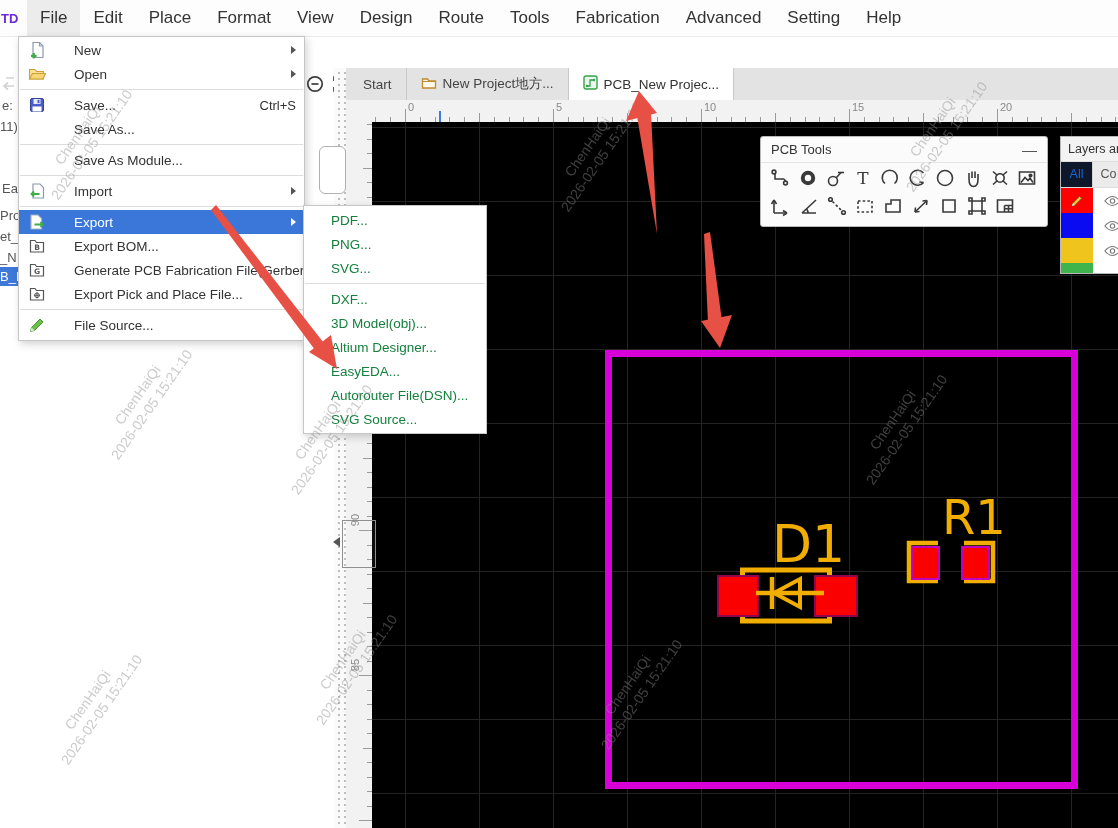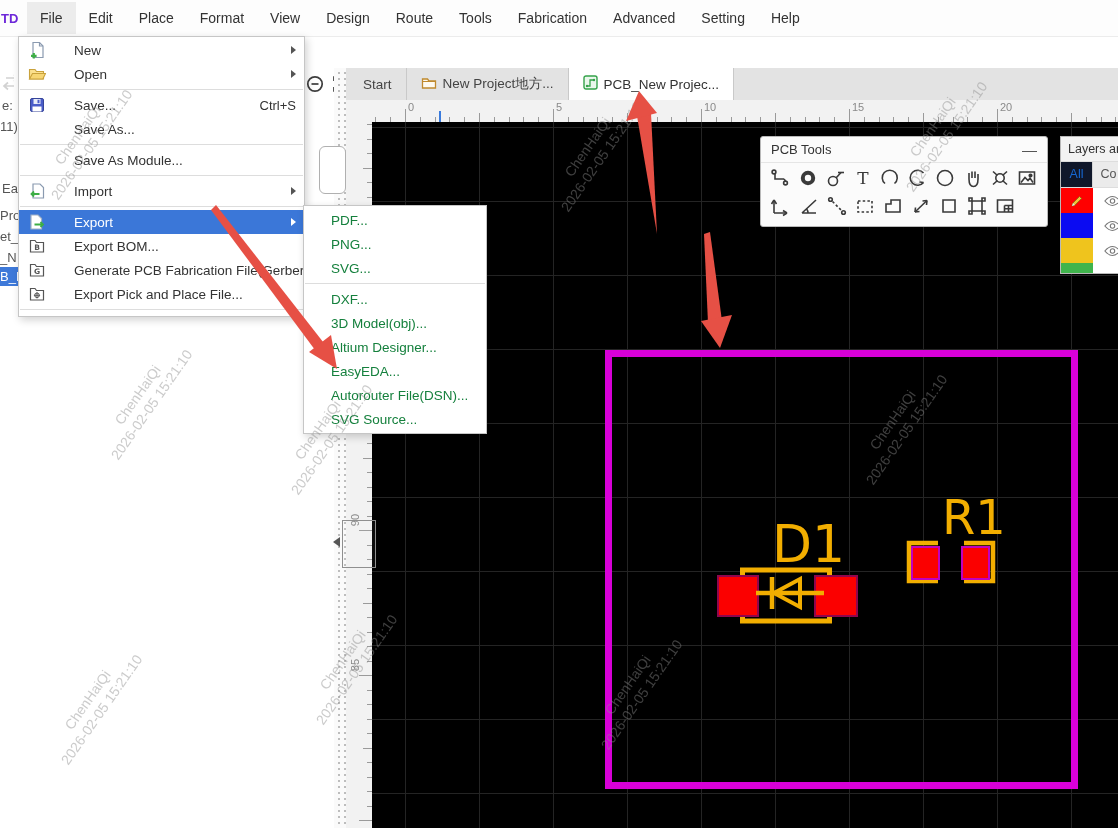--- a/index.html
+++ b/index.html
@@ -2,21 +2,21 @@
 <html><head>
 <meta charset="utf-8">
 <style>
   html,body{margin:0;padding:0;}
   #app{position:relative;width:1118px;height:828px;background:#fff;overflow:hidden;
        font-family:"Liberation Sans",sans-serif;color:#333;}
   .abs{position:absolute;}
   
   .menubar{left:0;top:0;width:1118px;height:36px;background:#fdfdfd;display:flex;align-items:center;border-bottom:1px solid #ececec;}
   .logo-frag{width:26px;color:#6d28d9;font-weight:bold;font-size:13px;padding-left:1px;}
-  .mb-item{padding:8px 13px;font-size:14px;color:#333;cursor:default;}
+  .mb-item{padding:8px 13px;font-size:17px;color:#333;cursor:default;}
   .mb-item.open{background:#ececec;}
   
   .toolbar{left:0;top:36px;width:1118px;height:32px;background:#fff;border-bottom:2px solid #ef4444;display:flex;align-items:center;margin-top:32px;}
   .tb-ico{width:26px;height:24px;display:flex;align-items:center;justify-content:center;flex:0 0 auto;}
   .tb-sep{width:1px;height:20px;background:#d8d8d8;margin:0 6px;flex:0 0 auto;}
   .tb-txt{font-size:14.5px;color:#333;padding:0 7px;}
   .drc{font-size:11.5px;font-weight:bold;color:#222;letter-spacing:.5px;padding:0 6px;}
   
   .tabbar{left:334px;top:68px;width:784px;height:32px;background:#e3e3e3;border-bottom:1px solid #d0d0d0;display:flex;}
   .tab{display:flex;align-items:center;gap:6px;padding:0 14px;font-size:13.5px;color:#444;border-right:1px solid #c9c9c9;}
@@ -693,20 +693,29 @@
       <span class="mi-icon">
           <svg width="18" height="18" viewBox="0 0 18 18">
             <path d="M2.5,3.5 H7 L8.5,5.5 H15.5 V15 H2.5 Z" stroke="#555" stroke-width="1.2" fill="none"></path>
             <circle cx="9" cy="10.3" r="2.3" stroke="#555" stroke-width="1" fill="none"></circle>
             <path d="M9,7.2 V13.4 M5.9,10.3 H12.1" stroke="#555" stroke-width="1"></path>
           </svg>
         </span>
       <span class="mi-label">Export Pick and Place File...</span>
     </div>
     <div class="menu-sep"></div>
+    <div class="menu-row">
+      <span class="mi-icon">
+          <svg width="18" height="18" viewBox="0 0 18 18">
+            <path d="M2.5,15.5 L3.5,11.5 L12,3 L15,6 L6.5,14.5 L2.5,15.5 Z" fill="#6cc04a" stroke="#4a9a33" stroke-width="1"></path>
+            <path d="M2.5,15.5 L3.5,11.5 L6.5,14.5 Z" fill="#e6e6e6"></path>
+          </svg>
+        </span>
+      <span class="mi-label">File Source...</span>
+    </div>
   </div>
 
   <div class="abs dropmenu submenu">
     <div class="sub-row">
         <span>PDF...</span>
       </div>
     <div class="sub-row">
         <span>PNG...</span>
       </div>
     <div class="sub-row">

